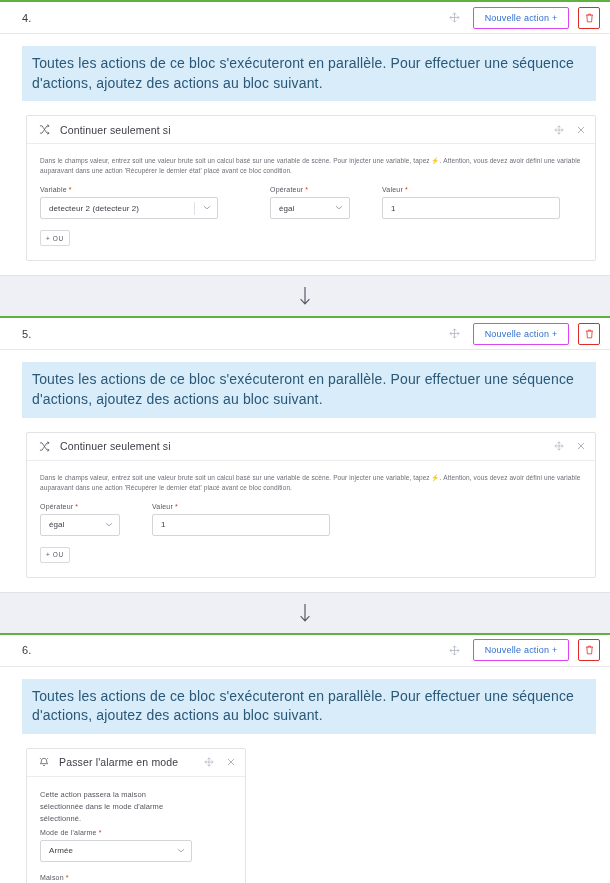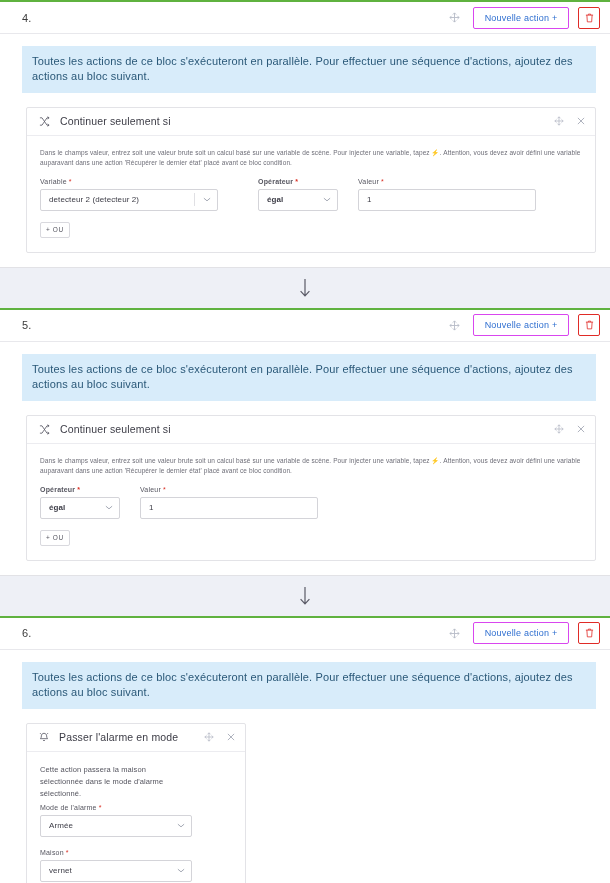--- a/index.html
+++ b/index.html
@@ -72,21 +72,21 @@
     cursor: pointer;
   }
   .btn-delete svg { display:block; }
 
   
   .block-body { padding: 12px 14px 14px 22px; }
 
   .info-banner {
     background: #d8ecfa;
     color: #2a5878;
-    font-size: 11px;
+    font-size: 14px;
     line-height: 1.4;
     padding: 8px 10px;
     letter-spacing: .15px;
     margin-bottom: 14px;
   }
 
   
   .action-card {
     border: 1px solid #e3e3e7;
     background: #fff;
@@ -131,24 +131,24 @@
 
   .hint-text {
     font-size: 6.5px;
     line-height: 1.55;
     color: #6d6d77;
     letter-spacing: .1px;
     margin-bottom: 10px;
     max-width: 548px;
   }
 
-  .form-row { display: flex; align-items: flex-start; gap: 0; }
+  .form-row { display: flex; align-items: flex-start; gap: 12px; }
   .field { display: flex; flex-direction: column; }
   .field.variable { width: 178px; margin-right: 40px; }
-  .field.operator { width: 80px; margin-right: 20px; font-weight: bold; }
+  .field.operator { width: 80px; margin-right: 20px; }
   .field.valeur  { width: 178px; }
 
   .field-label {
     font-size: 7px;
     color: #55555f;
     margin-bottom: 4px;
     letter-spacing: .2px;
   }
   .req { color: #d93025; margin-left: 2px; }
 

